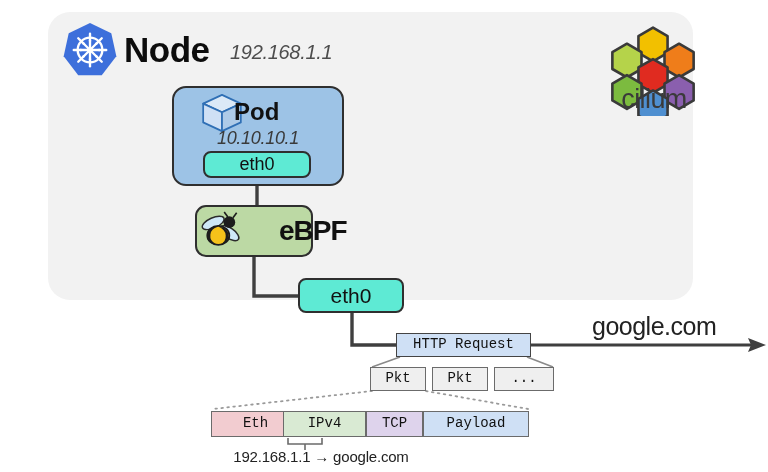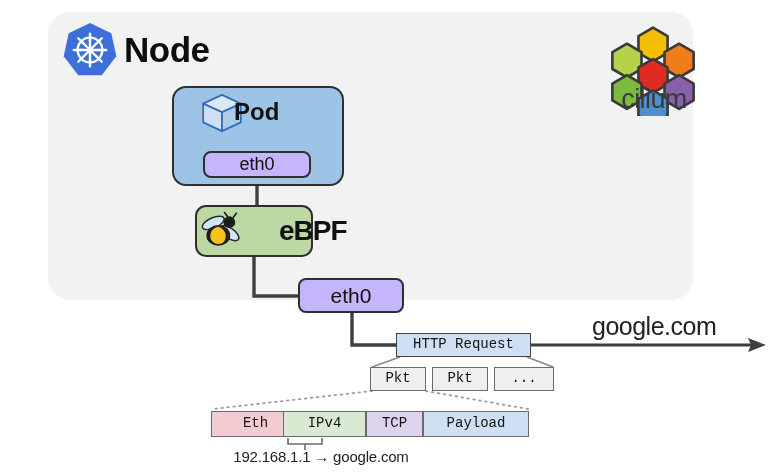--- a/index.html
+++ b/index.html
@@ -23,21 +23,21 @@
 
   
   .pod-box{position:absolute;left:172px;top:86px;width:172px;height:100px;
     background:#9dc3e6;border:2px solid #2f2f2f;border-radius:14px;box-sizing:border-box;}
   .pod-cube{position:absolute;left:200px;top:92px;width:44px;height:42px;}
   .pod-title{position:absolute;left:234px;top:92px;font-size:24px;font-weight:bold;
     color:#111;line-height:40px;}
   .pod-ip{position:absolute;left:172px;top:128px;width:172px;text-align:center;
     font-size:18px;font-style:italic;color:#3a3a3a;letter-spacing:-0.3px;}
 
-  .iface{position:absolute;background:#c4b5fd;border:2px solid #2f2f2f;border-radius:8px;
+  .iface{position:absolute;background:#5eead4;border:2px solid #2f2f2f;border-radius:8px;
     box-sizing:border-box;text-align:center;color:#111;}
   .iface.pod-eth{left:203px;top:151px;width:108px;height:27px;font-size:18px;line-height:23px;}
   .iface.node-eth{left:298px;top:278px;width:106px;height:35px;font-size:21px;line-height:31px;}
 
   
   .ebpf-box{position:absolute;left:195px;top:205px;width:118px;height:52px;
     background:#bcd9a4;border:2px solid #2f2f2f;border-radius:11px;box-sizing:border-box;}
   .ebpf-bee{position:absolute;left:200px;top:211px;width:44px;height:40px;}
   .ebpf-label{position:absolute;left:236px;top:211px;font-size:28px;font-weight:bold;
     color:#111;line-height:40px;letter-spacing:-1px;margin-left:43px;}
@@ -94,20 +94,21 @@
       <line x1="33" y1="50" x2="47" y2="50"></line>
       <line x1="53" y1="50" x2="67" y2="50"></line>
       <line x1="38" y1="38" x2="46" y2="46"></line>
       <line x1="54" y1="54" x2="62" y2="62"></line>
       <line x1="62" y1="38" x2="54" y2="46"></line>
       <line x1="46" y1="54" x2="38" y2="62"></line>
     </g>
     <circle cx="50" cy="50" r="5.5" fill="#ffffff"></circle>
   </svg>
   <div class="node-title">Node</div>
+  <div class="node-ip">192.168.1.1</div>
 
   <svg class="cilium-logo" viewBox="0 0 120 120">
     <g stroke="#3a3a3a" stroke-width="3.4" stroke-linejoin="round">
       <polygon points="60,6 79,17 79,39 60,50 41,39 41,17" fill="#f2c000"></polygon>
       <polygon points="26,27 45,38 45,60 26,71 7,60 7,38" fill="#b5d34a"></polygon>
       <polygon points="94,27 113,38 113,60 94,71 75,60 75,38" fill="#ef7d1a"></polygon>
       <polygon points="60,47 79,58 79,80 60,91 41,80 41,58" fill="#e02b20"></polygon>
       <polygon points="26,68 45,79 45,101 26,112 7,101 7,79" fill="#7cbb3f"></polygon>
       <polygon points="94,68 113,79 113,101 94,112 75,101 75,79" fill="#8a5fae"></polygon>
       <polygon points="60,88 79,99 79,121 60,132 41,121 41,99" fill="#4f8fd0"></polygon>
@@ -146,20 +147,21 @@
     </g>
   </svg>
 
   <div class="pod-box"></div>
   <svg class="pod-cube" viewBox="0 0 60 58">
     <polygon points="4,16 30,4 56,16 30,28" fill="#dbe9f7" stroke="#2f6fb5" stroke-width="2.4" stroke-linejoin="round"></polygon>
     <polygon points="4,16 30,28 30,54 4,42" fill="#cfe0f5" stroke="#2f6fb5" stroke-width="2.4" stroke-linejoin="round"></polygon>
     <polygon points="56,16 30,28 30,54 56,42" fill="#aecbe8" stroke="#2f6fb5" stroke-width="2.4" stroke-linejoin="round"></polygon>
   </svg>
   <div class="pod-title">Pod</div>
+  <div class="pod-ip">10.10.10.1</div>
   <div class="iface pod-eth">eth0</div>
 
   <div class="ebpf-box"></div>
   <svg class="ebpf-bee" viewBox="0 0 60 54">
     <ellipse cx="18" cy="16" rx="16" ry="7" transform="rotate(-24 18 16)" fill="#cfe8f7" stroke="#2b2b2b" stroke-width="2"></ellipse>
     <ellipse cx="40" cy="30" rx="15" ry="7" transform="rotate(34 40 30)" fill="#cfe8f7" stroke="#2b2b2b" stroke-width="2"></ellipse>
     <ellipse cx="25" cy="33" rx="15" ry="13" fill="#f5c21a" stroke="#1d1d1d" stroke-width="2.4"></ellipse>
     <path d="M19,21 A15,13 0 0,0 16,44 L22,45 A15,13 0 0,1 25,21 Z" fill="#1d1d1d"></path>
     <path d="M31,22 A15,13 0 0,1 33,44 L28,45 A15,13 0 0,0 26,22 Z" fill="#1d1d1d"></path>
     <circle cx="40" cy="15" r="8" fill="#1d1d1d"></circle>

